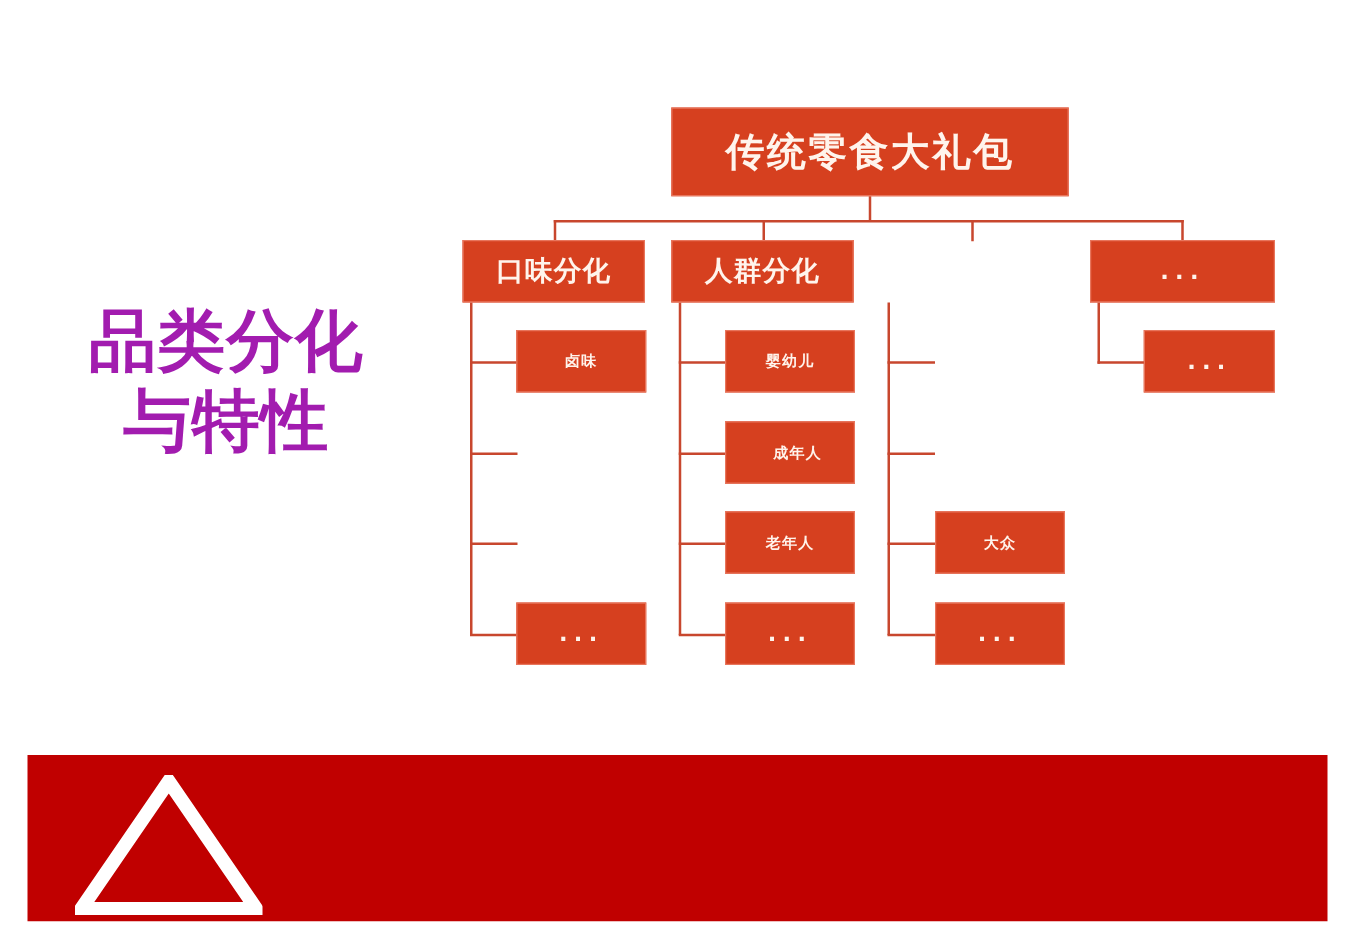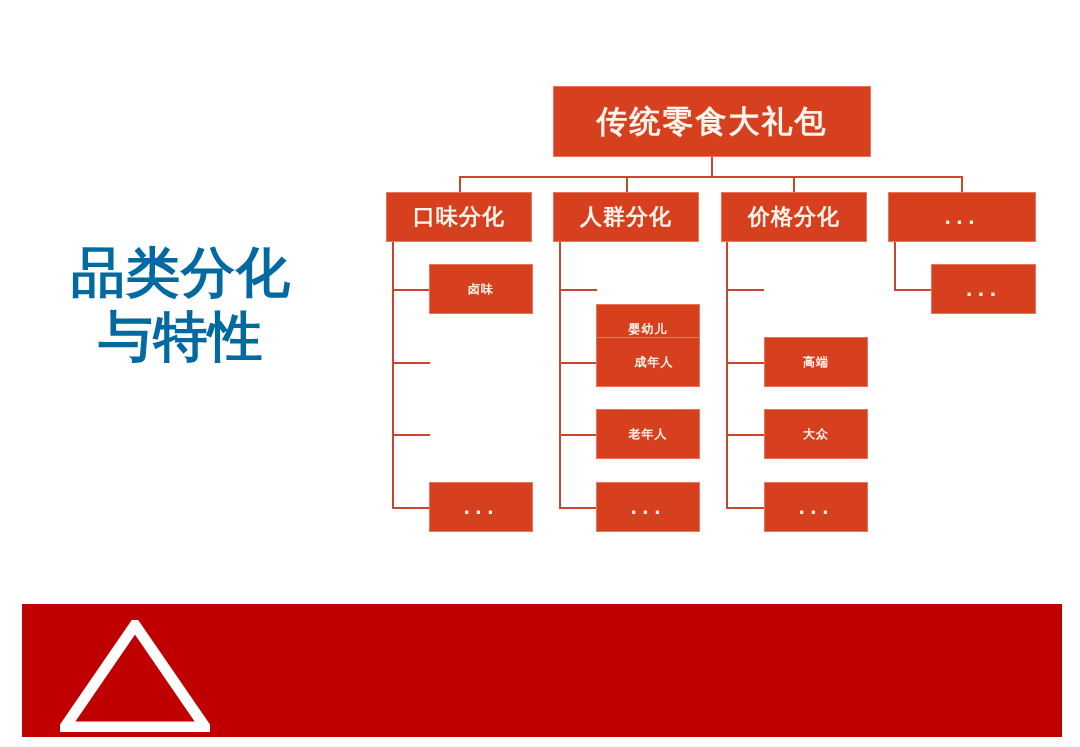--- a/index.html
+++ b/index.html
@@ -23,33 +23,33 @@
     background: #ffffff;
   }
 
   
   .heading {
     position: absolute;
     left: 36px;
     top: 241px;
     width: 290px;
     text-align: center;
-    color: #0369a1;
+    color: #a21caf;
     font-weight: bold;
     font-size: 54px;
     line-height: 1.18;
     letter-spacing: 1px;
     white-space: pre-line;
     font-family: "DejaVu Sans", "Liberation Sans", sans-serif;
   }
 
   
   #diagram {
     position: absolute;
-    left: 16px;
+    left: 0;
     top: 0;
     width: 968px;
     height: 600px;
   }
 
   .node {
     position: absolute;
     box-sizing: border-box;
     background: #D6401F;
     border: 1px solid #E8755C;
@@ -140,32 +140,30 @@
     <div class="conn h" style="left:710px; top:434px; width:38px;"></div>
     <div class="conn h" style="left:710px; top:507px; width:38px;"></div>
 
     <div class="conn v" style="left:878px; top:242px; height:49px;"></div>
     <div class="conn h" style="left:878px; top:289px; width:38px;"></div>
 
     <div class="node root" style="left:537px; top:86px; width:318px; height:71px;">传统零食大礼包</div>
 
     <div class="node lvl2" style="left:370px; top:192px; width:146px; height:50px;">口味分化</div>
     <div class="node lvl2" style="left:537px; top:192px; width:146px; height:50px;">人群分化</div>
-    <div class="node lvl2" style="left:705px; top:192px; width:146px; height:50px;">价格分化</div>
     <div class="node lvl2 ellipsis" style="left:872px; top:192px; width:148px; height:50px;">...</div>
 
     <div class="node leaf" style="left:413px; top:264px; width:104px; height:50px;">卤味</div>
     <div class="node leaf ellipsis" style="left:413px; top:482px; width:104px; height:50px;">...</div>
 
-    <div class="node leaf" style="left:580px; top:264px; width:104px; height:50px;margin-top:40px;">婴幼儿</div>
+    <div class="node leaf" style="left:580px; top:264px; width:104px; height:50px;">婴幼儿</div>
     <div class="node leaf" style="left:580px; top:337px; width:104px; height:50px;padding-left:12px;">成年人</div>
     <div class="node leaf" style="left:580px; top:409px; width:104px; height:50px;">老年人</div>
     <div class="node leaf ellipsis" style="left:580px; top:482px; width:104px; height:50px;">...</div>
 
-    <div class="node leaf" style="left:748px; top:337px; width:104px; height:50px;">高端</div>
     <div class="node leaf" style="left:748px; top:409px; width:104px; height:50px;">大众</div>
     <div class="node leaf ellipsis" style="left:748px; top:482px; width:104px; height:50px;">...</div>
 
     <div class="node leaf ellipsis" style="left:915px; top:264px; width:105px; height:50px;">...</div>
 
   </div>
 
   <div id="banner">
     <svg id="banner-triangle" viewBox="0 0 150 112" aria-hidden="true">
       <polygon points="75,5 145,107 5,107" fill="none" stroke="#FFFFFF" stroke-width="11" stroke-linejoin="miter"></polygon>

